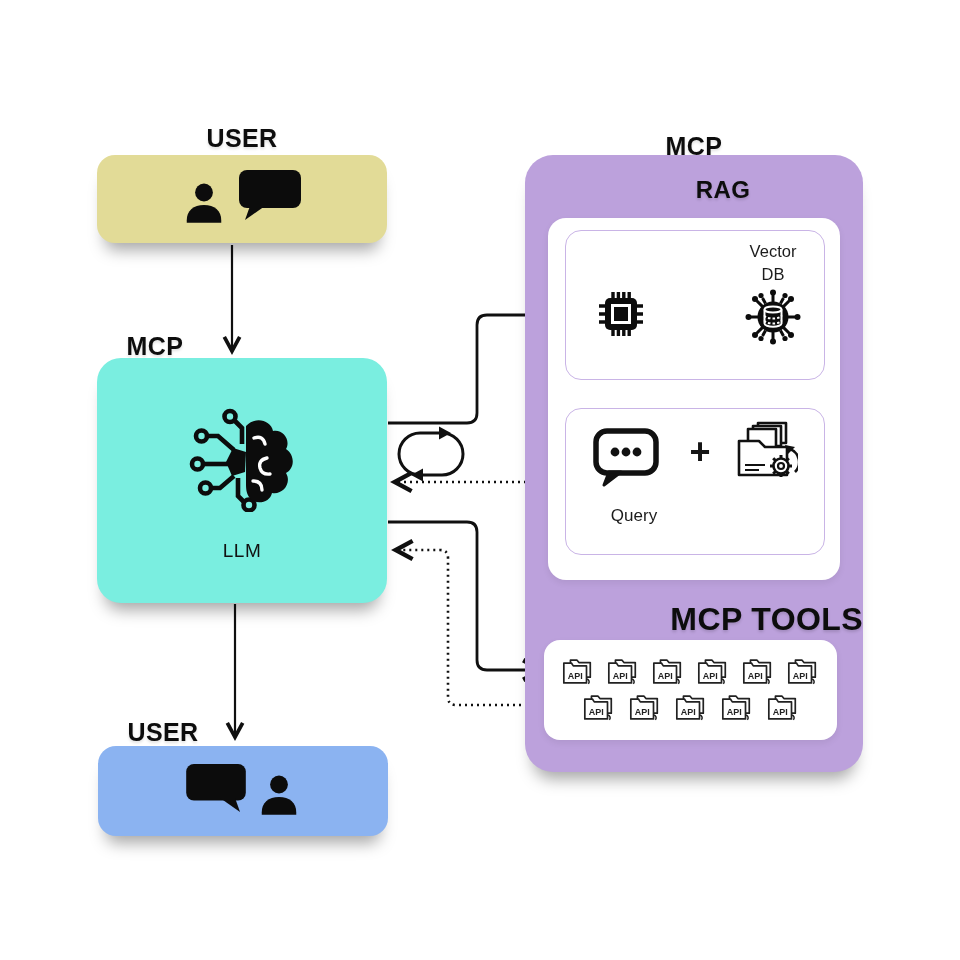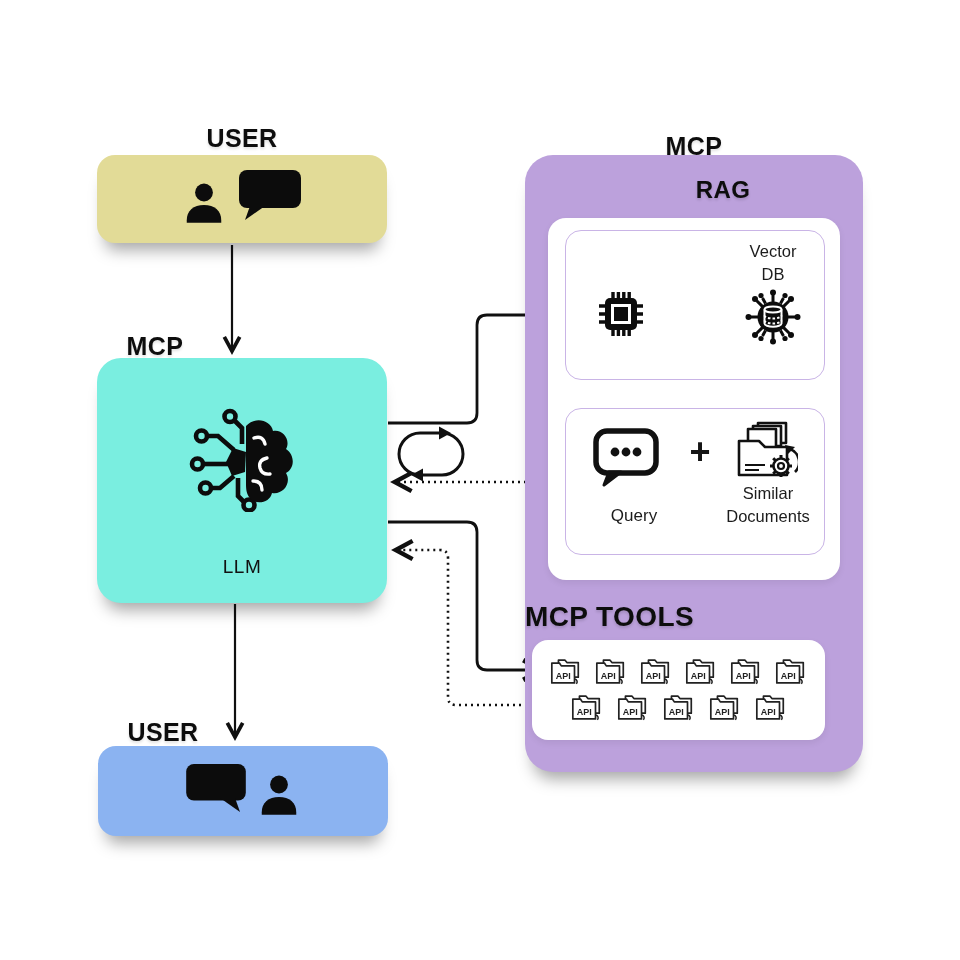--- a/index.html
+++ b/index.html
@@ -18,42 +18,42 @@
   .box{position:absolute;display:flex;align-items:center;justify-content:center;
        box-shadow:0 15px 16px -8px rgba(0,0,0,.35);}
   .uq-box{left:97px;top:155px;width:290px;height:88px;border-radius:18px;background:var(--user_query_bg);gap:10px;}
   .mc-box{left:97px;top:358px;width:290px;height:245px;border-radius:24px;background:var(--mcp_client_bg);
           flex-direction:column;justify-content:flex-start;padding-top:0;}
   .uo-box{left:98px;top:746px;width:290px;height:90px;border-radius:18px;background:var(--user_output_bg);gap:8px;}
   .server-box{left:525px;top:155px;width:338px;height:617px;border-radius:28px;background:var(--mcp_server_bg);}
 
   .rag-label{position:absolute;left:525px;top:176px;width:396px;text-align:center;
              font-size:24px;font-weight:800;letter-spacing:.4px;text-shadow:0 2px 3px rgba(0,0,0,.15);}
-  .tools-label{position:absolute;left:525px;top:601px;width:338px;text-align:left;
-             font-size:28px;font-weight:800;letter-spacing:.4px;text-shadow:0 2px 3px rgba(0,0,0,.15);}
+  .tools-label{position:absolute;left:525px;top:601px;width:338px;text-align:right;
+             font-size:32px;font-weight:800;letter-spacing:.4px;text-shadow:0 2px 3px rgba(0,0,0,.15);}
 
   .panel{position:absolute;background:var(--panel_bg);border-radius:18px;box-shadow:0 3px 7px rgba(0,0,0,.07);}
   .rag-panel{left:548px;top:218px;width:292px;height:362px;}
-  .tools-panel{left:532px;top:640px;width:293px;height:100px;border-radius:16px;
+  .tools-panel{left:544px;top:640px;width:293px;height:100px;border-radius:16px;
                display:flex;flex-direction:column;justify-content:center;gap:5px;padding:4px 0;box-sizing:border-box;}
 
   .sub-box{position:absolute;background:#fff;border:1.7px solid var(--inner_border);border-radius:16px;}
   .embed-box{left:565px;top:230px;width:258px;height:148px;}
   .qd-box{left:565px;top:408px;width:258px;height:145px;}
 
   .small-label{position:absolute;text-align:center;font-size:16.5px;line-height:23px;color:#1c1c1c;}
   .embed-label{left:2px;top:7px;width:118px;}
   .vector-label{left:163px;top:9px;width:88px;}
   .query-label{left:8px;top:95px;width:120px;font-size:17px;}
   .similar-label{left:146px;top:73px;width:112px;}
   .plus-sign{position:absolute;left:114px;top:22px;width:40px;text-align:center;
              font-size:36px;font-weight:700;color:#151515;}
 
   .icon-abs{position:absolute;}
-  .llm-label{margin-top:44px;font-size:19px;letter-spacing:.5px;color:#111;}
+  .llm-label{margin-top:28px;font-size:19px;letter-spacing:.5px;color:#111;}
   .brain-wrap{margin-top:50px;}
 
   .tools-row{display:flex;justify-content:center;gap:11px;}
   .tools-row.r2{gap:12px;}
   .api-icon{width:34px;height:31px;}
 </style>
 </head>
 <body>
 
 <div class="canvas">
@@ -208,24 +208,20 @@
         <g stroke="#111" stroke-width="3">
           <path d="M0,-7.5 V-11 M0,7.5 V11 M-7.5,0 H-11 M7.5,0 H11
                    M-5.3,-5.3 L-7.8,-7.8 M5.3,-5.3 L7.8,-7.8 M-5.3,5.3 L-7.8,7.8 M5.3,5.3 L7.8,7.8"></path>
         </g>
         <circle r="7.5" fill="#fff" stroke="#111" stroke-width="2.6"></circle>
         <circle r="3" fill="#fff" stroke="#111" stroke-width="2.2"></circle>
       </g>
       <path d="M61,51 a14,14 0 0 0 -5,-23" fill="none" stroke="#111" stroke-width="2.6"></path>
       <polygon points="51,24 61,26 54,33" fill="#111"></polygon>
     </svg>
-    <div class="small-label similar-label">
-      <div>Similar</div>
-      <div>Documents</div>
-    </div>
   </div>
 
   <div class="tools-label">MCP TOOLS</div>
   <div class="panel tools-panel">
     <div class="tools-row">
       <svg class="api-icon" viewBox="0 0 36 32">
         <g fill="#ffffff" stroke="#222" stroke-width="1.8" stroke-linejoin="round">
           <path d="M10,6 V3 h7 l2,2.5 h12 V21 h-4"></path>
           <path d="M3,9 V6 h8 l2,3 h14 V27 H3 Z"></path>
         </g>

